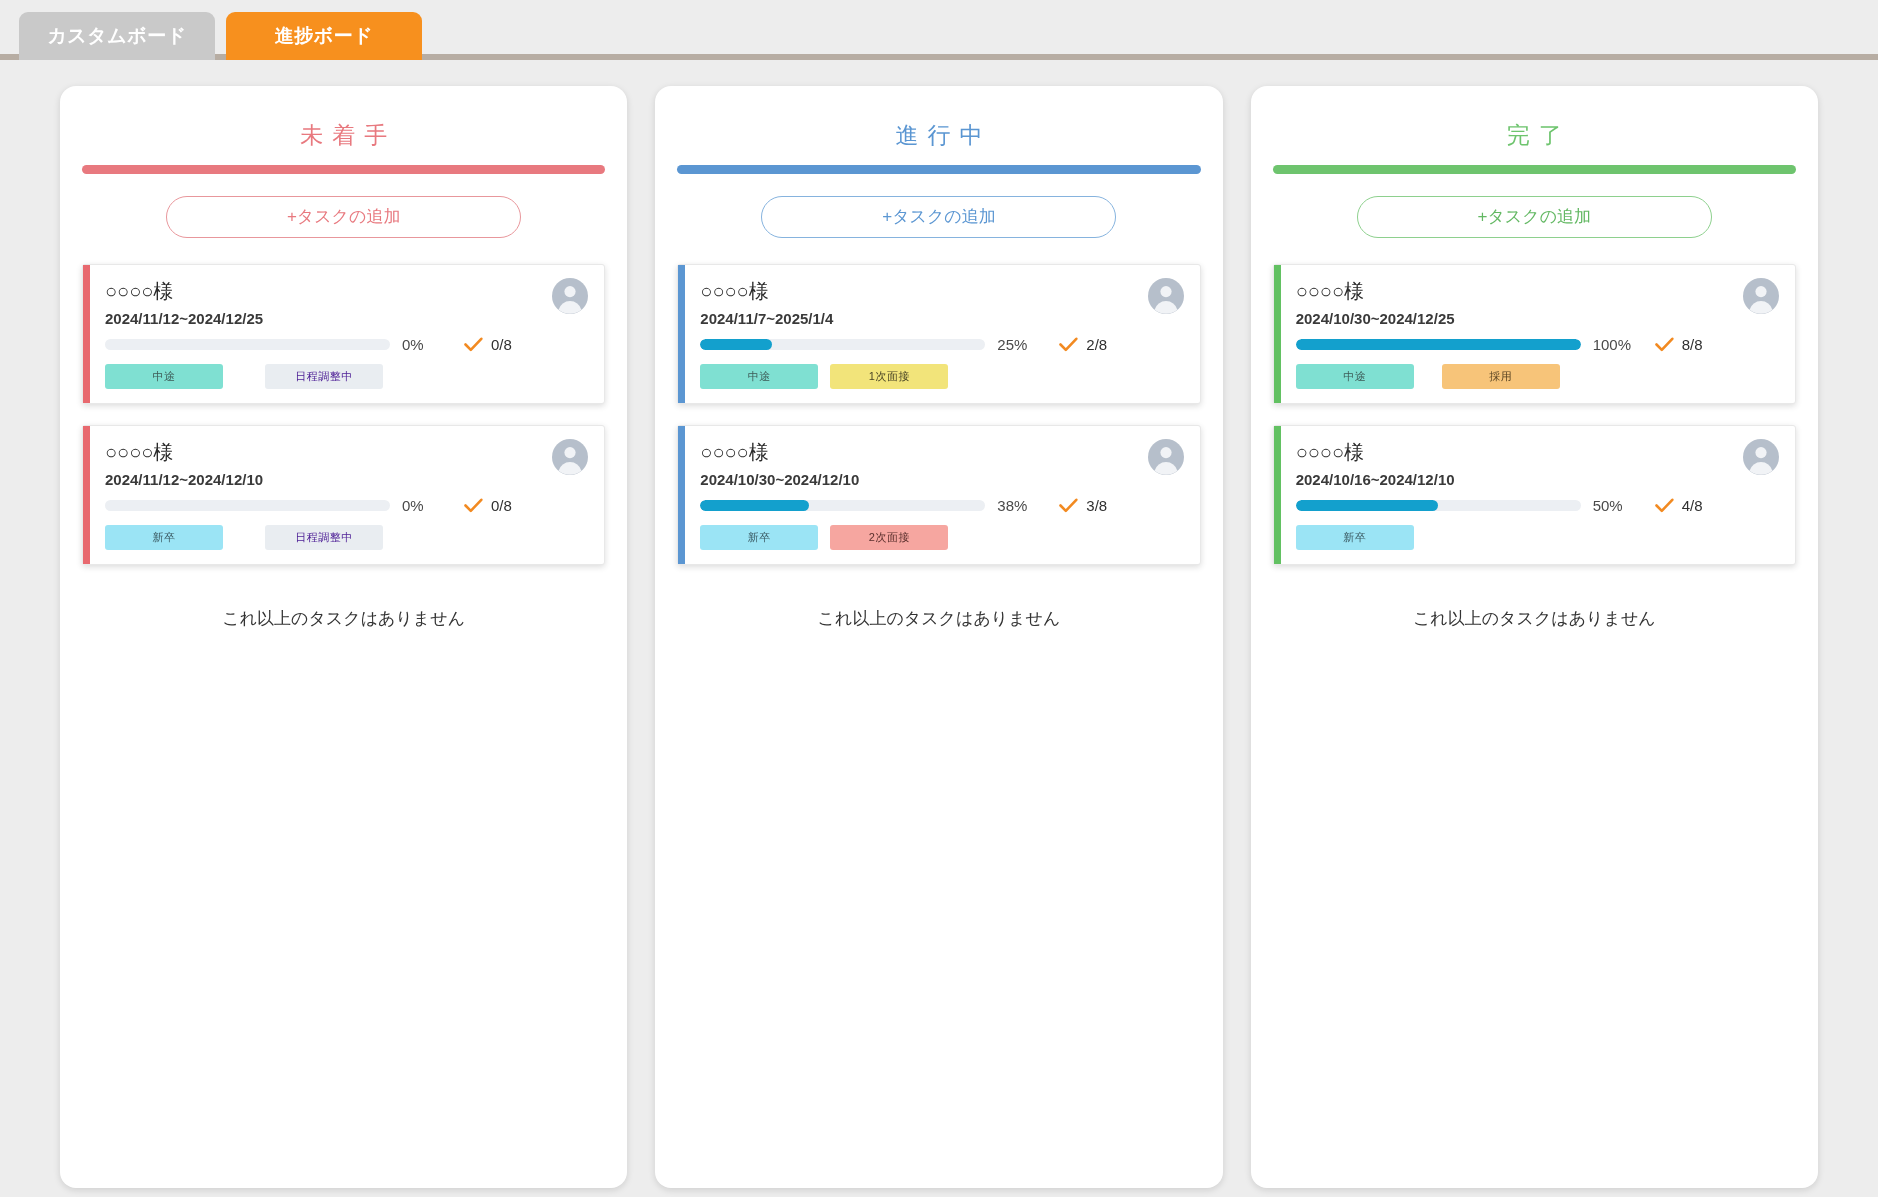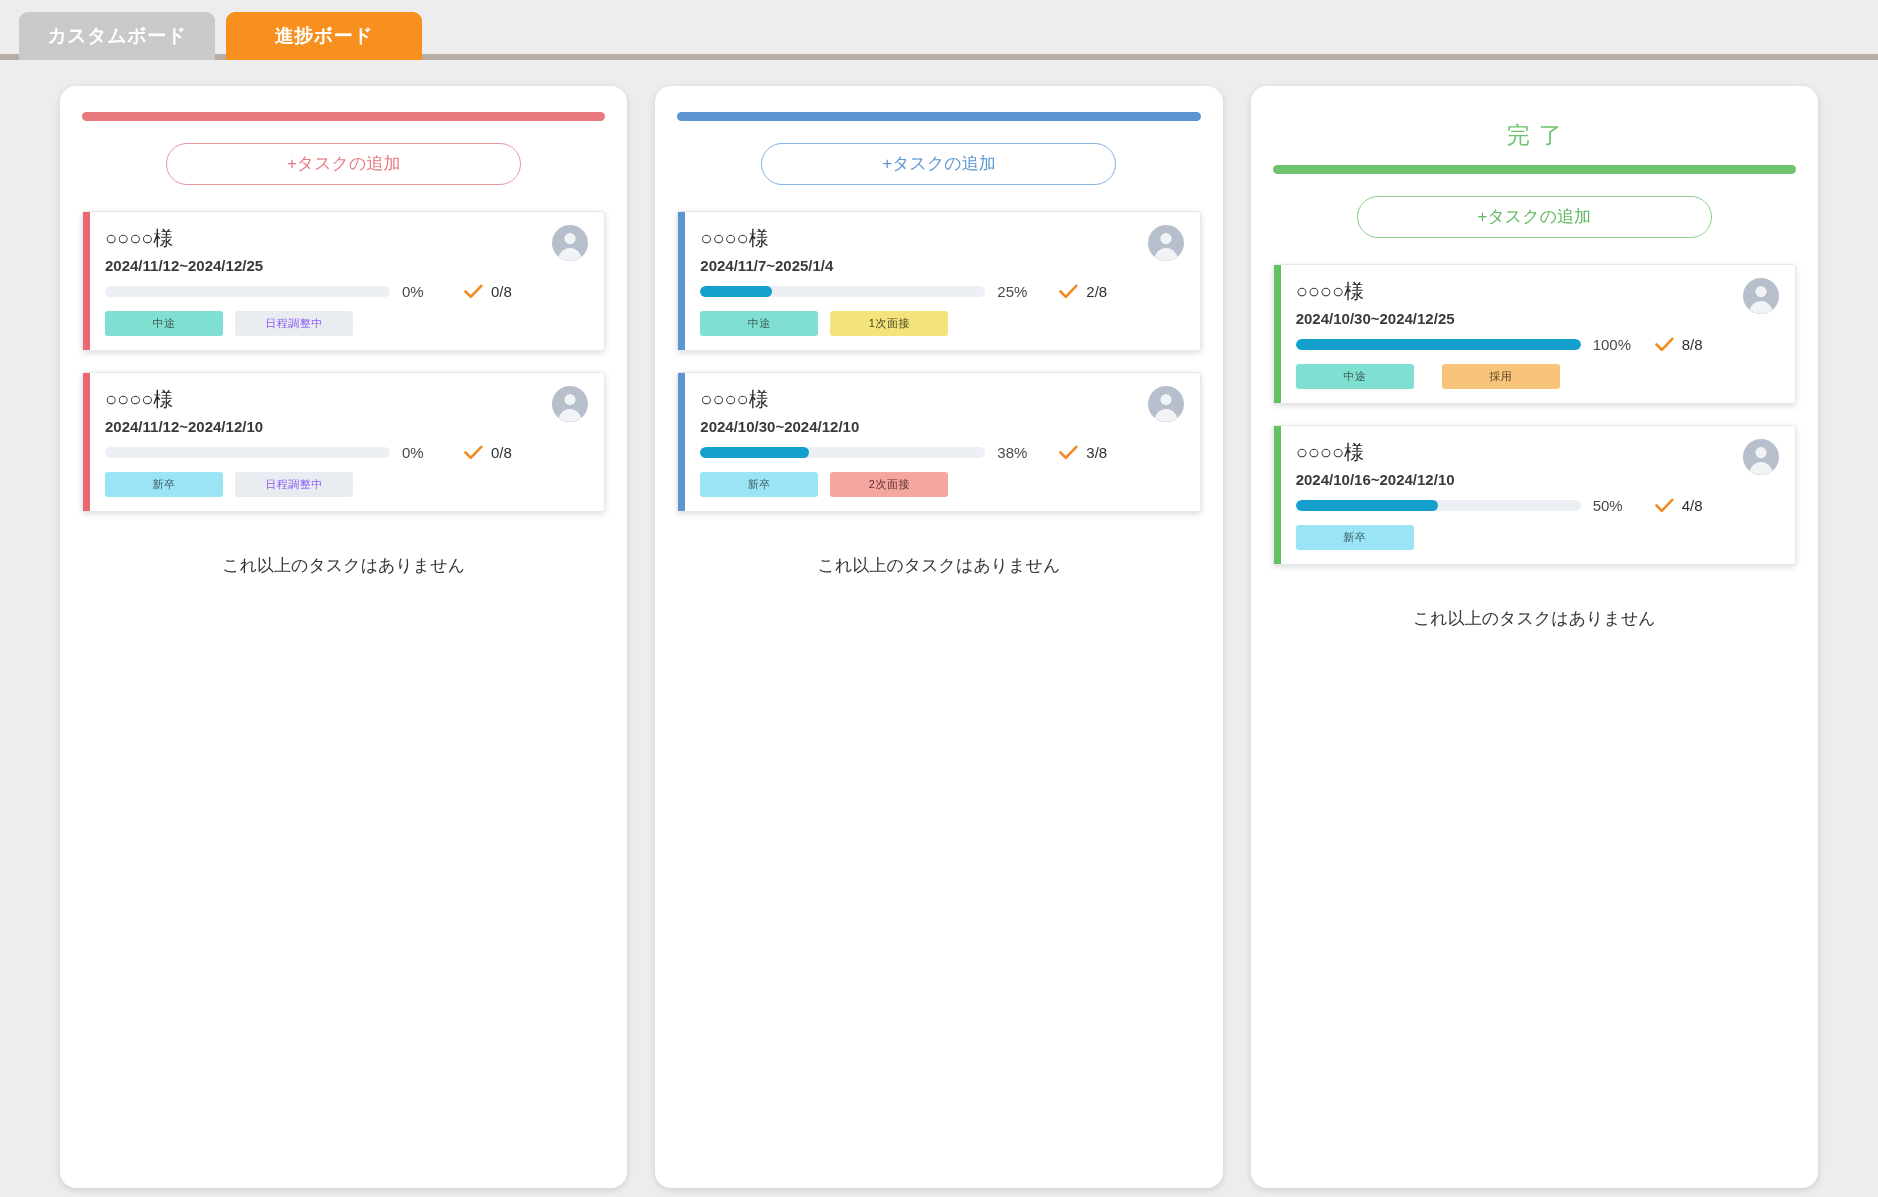--- a/index.html
+++ b/index.html
@@ -204,21 +204,21 @@
     border-radius: 3px;
     font-size: 11px;
     display: flex;
     align-items: center;
     justify-content: center;
     letter-spacing: 0.5px;
     padding: 0 10px;
   }
   .tag-mid     { background: #7fe0d2; color: #3d5b57; }
   .tag-new     { background: #9be4f5; color: #3b5a63; }
-  .tag-sched   { background: #e9edf1; color: #8b5cf6; }
+  .tag-sched   { background: #e9edf1; color: #4c1d95; margin-left: 30px; }
   .tag-intv1   { background: #f2e47a; color: #4a4526; }
   .tag-intv2   { background: #f6a6a0; color: #5a2f2c; }
   .tag-hired   { background: #f7c479; color: #5a4423; margin-left: 16px; }
 
   .no-more {
     text-align: center;
     font-size: 17px;
     color: #333333;
     padding-top: 42px;
   }
@@ -231,20 +231,21 @@
     <span>カスタムボード</span>
   </div>
   <div class="tab active">
     <span>進捗ボード</span>
   </div>
 </div>
 
 <div class="board">
 
   <div class="column c-todo">
+    <div class="col-title">未着手</div>
     <div class="col-divider"></div>
     <button class="add-task">+タスクの追加</button>
     <div class="cards">
 
       <div class="card">
         <div class="card-title">○○○○様</div>
         <div class="card-date">2024/11/12~2024/12/25</div>
         <div class="progress-row">
           <div class="pbar">
             <div class="pbar-fill" style="width: 0%;"></div>
@@ -292,20 +293,21 @@
             <circle cx="18" cy="13.6" r="5.6" fill="#f1f3f6"></circle>
             <path d="M6.6 31.8 a11.8 11.8 0 0 1 22.8 0 A18 18 0 0 1 6.6 31.8 Z" fill="#f1f3f6"></path>
           </svg>
       </div>
 
     </div>
     <div class="no-more">これ以上のタスクはありません</div>
   </div>
 
   <div class="column c-doing">
+    <div class="col-title">進行中</div>
     <div class="col-divider"></div>
     <button class="add-task">+タスクの追加</button>
     <div class="cards">
 
       <div class="card">
         <div class="card-title">○○○○様</div>
         <div class="card-date">2024/11/7~2025/1/4</div>
         <div class="progress-row">
           <div class="pbar">
             <div class="pbar-fill" style="width: 25%;"></div>

